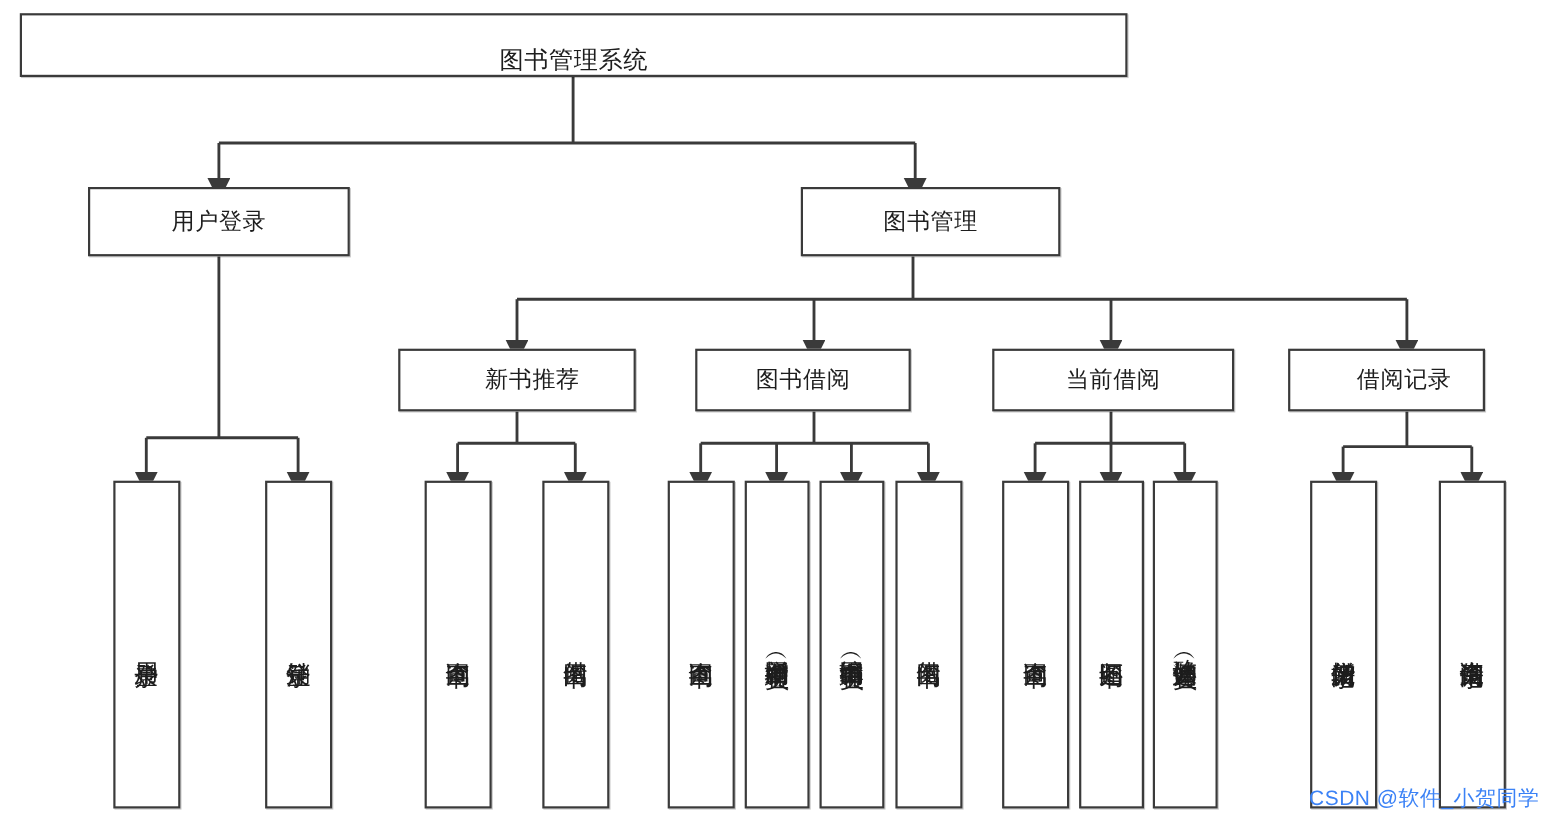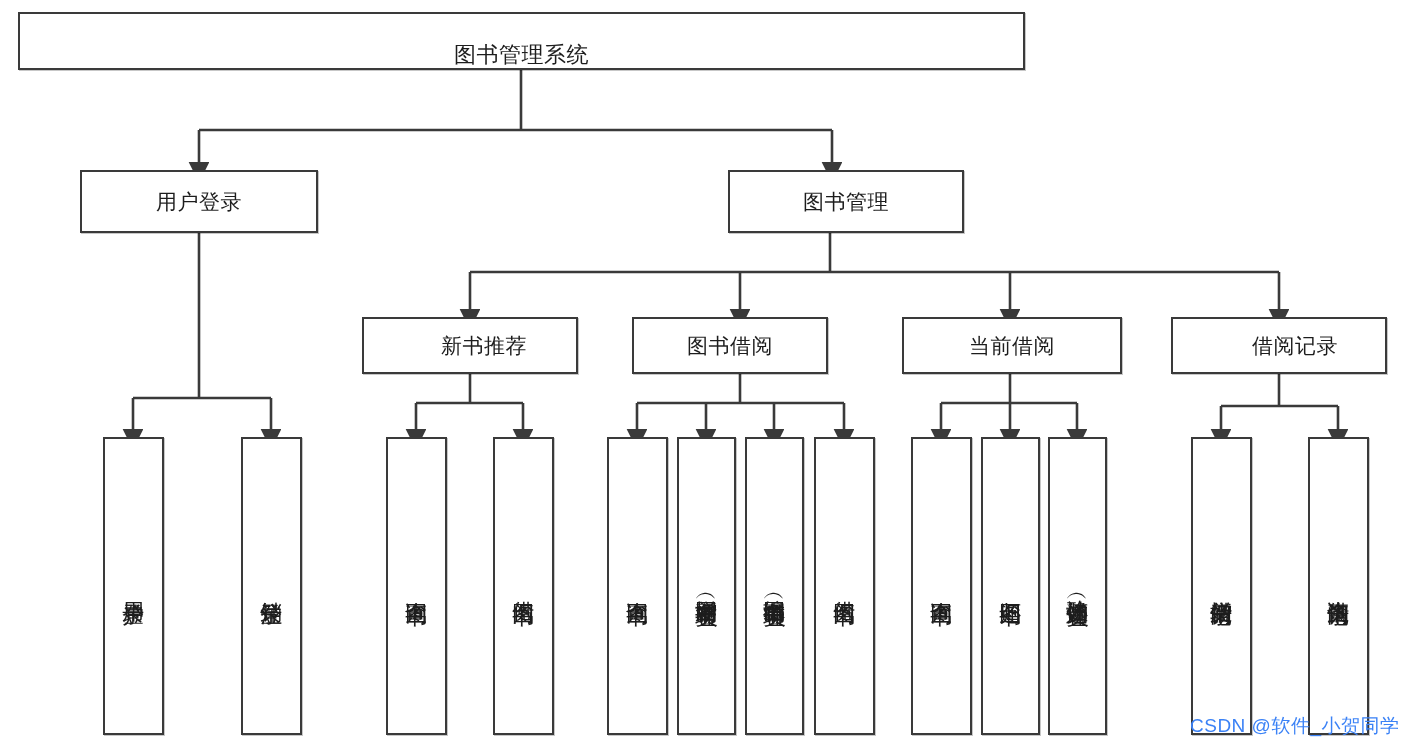--- a/index.html
+++ b/index.html
@@ -129,21 +129,21 @@
 
   <div class="node" style="left:362px; top:317px; width:216px; height:57px;padding-left:28px;">
     <span class="label">新书推荐</span>
   </div>
   <div class="node" style="left:632px; top:317px; width:196px; height:57px;">
     <span class="label">图书借阅</span>
   </div>
   <div class="node" style="left:902px; top:317px; width:220px; height:57px;">
     <span class="label">当前借阅</span>
   </div>
-  <div class="node" style="left:1171px; top:317px; width:216px; height:57px;padding-left:32px;">
+  <div class="node" style="left:1171px; top:317px; width:179px; height:57px;padding-left:32px;">
     <span class="label">借阅记录</span>
   </div>
 
   <div class="node vertical" style="left:103px; top:437px; width:61px; height:298px;">
     <span class="label">用户登录</span>
   </div>
   <div class="node vertical" style="left:241px; top:437px; width:61px; height:298px;">
     <span class="label">注销登录</span>
   </div>
 

